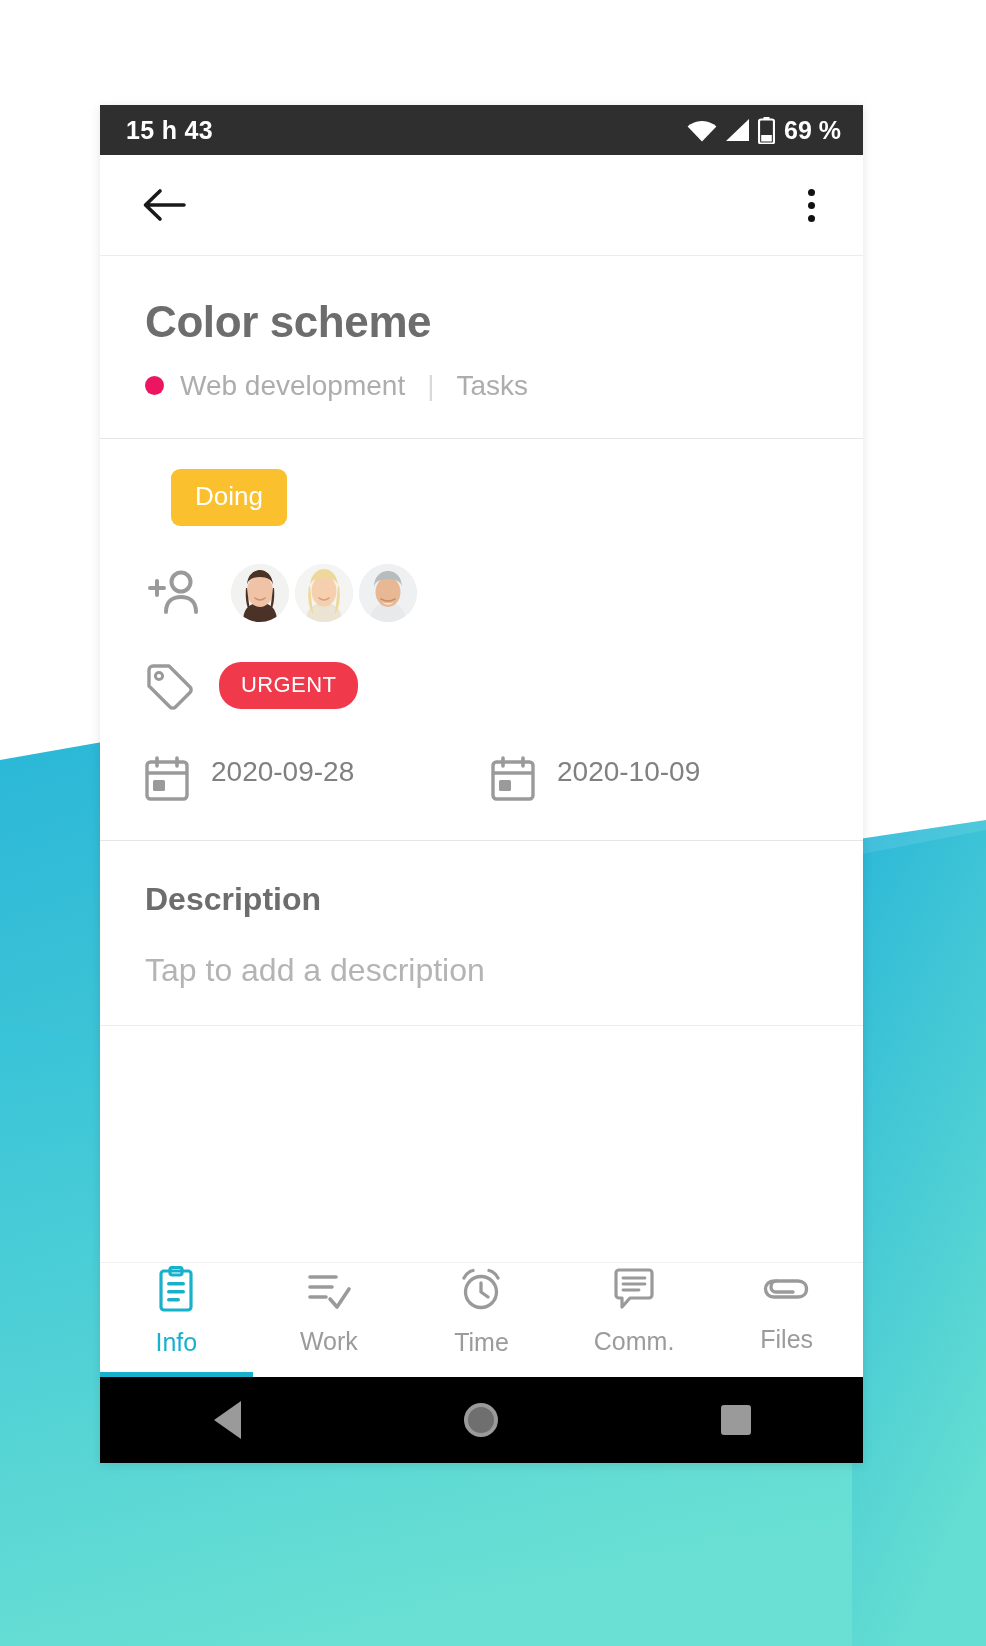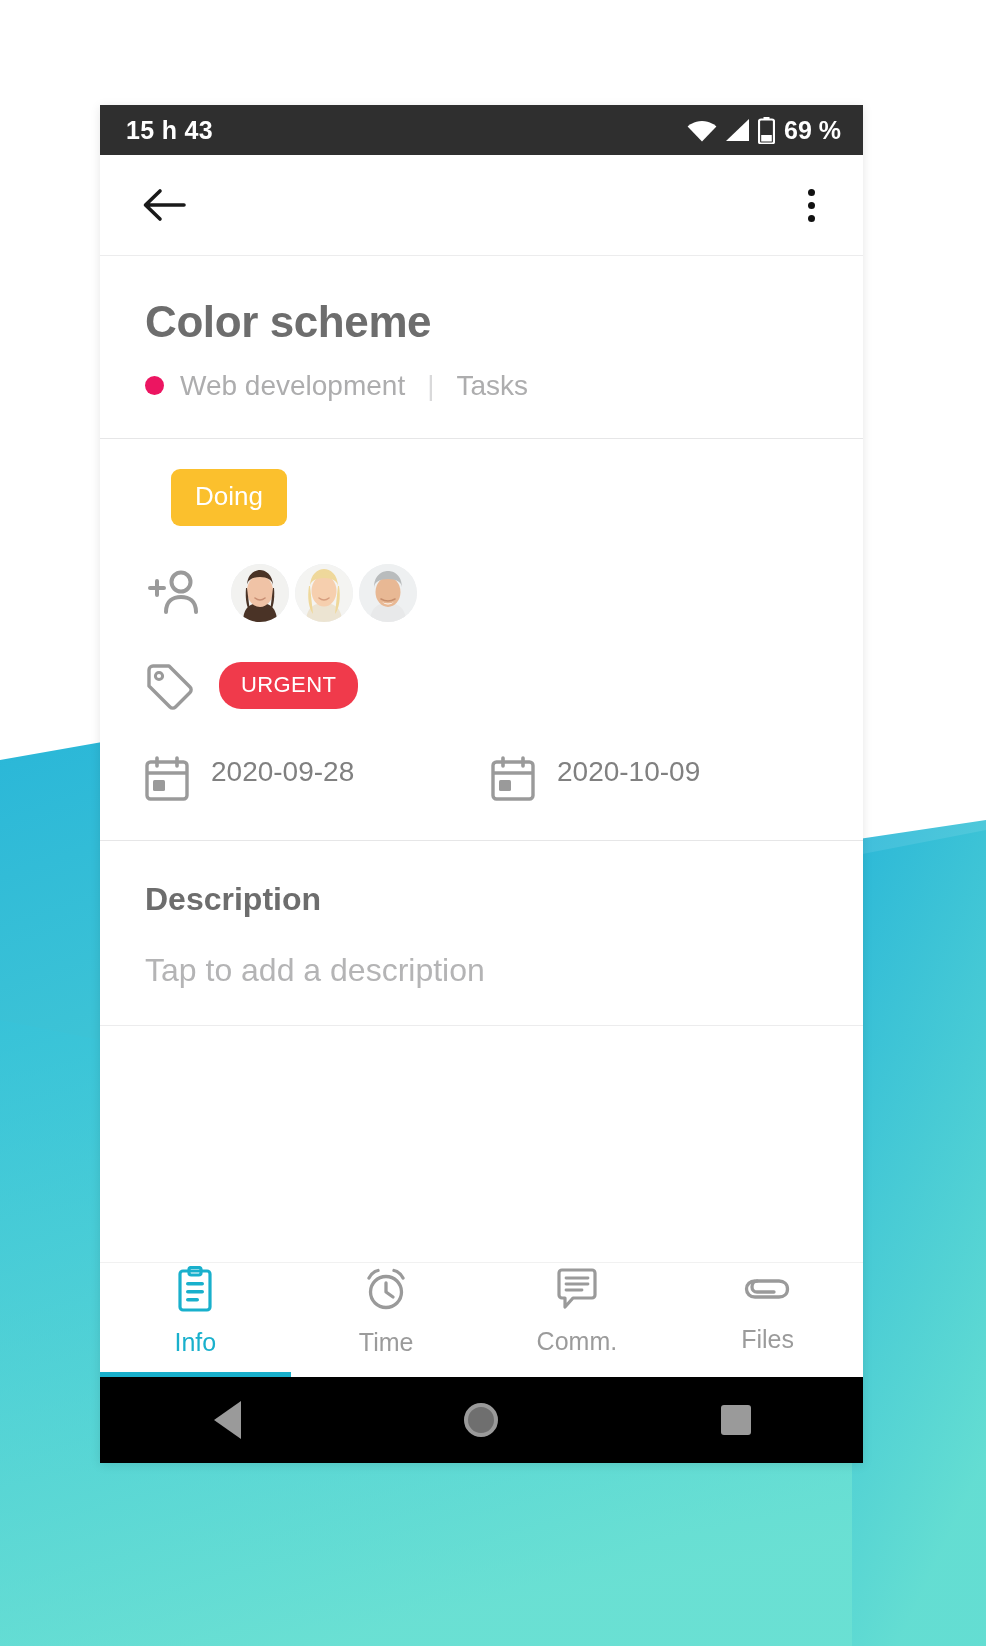--- a/index.html
+++ b/index.html
@@ -319,20 +319,30 @@
           <rect x="15" y="1.5" width="12" height="7.5" rx="2.2" fill="none" stroke="#19b0cc" stroke-width="3.2"></rect>
           <rect x="12" y="16" width="18" height="3.6" rx="1.8" fill="#19b0cc"></rect>
           <rect x="12" y="24" width="18" height="3.6" rx="1.8" fill="#19b0cc"></rect>
           <rect x="12" y="32" width="13" height="3.6" rx="1.8" fill="#19b0cc"></rect>
         </svg>
       </span>
       <span class="tab-label">Info</span>
       <span class="indicator"></span>
     </div>
 
+    <div class="tab">
+      <span>
+        <svg width="46" height="44" viewBox="0 0 46 44">
+          <path d="M4 10 L30 10 M4 20 L26 20 M4 30 L20 30" fill="none" stroke="#9a9a9a" stroke-width="3.6" stroke-linecap="round"></path>
+          <path d="M24 32 L31 40 L43 22" fill="none" stroke="#9a9a9a" stroke-width="3.6" stroke-linecap="round" stroke-linejoin="round"></path>
+        </svg>
+      </span>
+      <span class="tab-label">Work</span>
+      <span class="indicator"></span>
+    </div>
 
     <div class="tab">
       <span>
         <svg width="46" height="46" viewBox="0 0 46 46">
           <circle cx="23" cy="26" r="15.5" fill="none" stroke="#9a9a9a" stroke-width="3.3"></circle>
           <path d="M23 17 L23 26 L30 31" fill="none" stroke="#9a9a9a" stroke-width="3.3" stroke-linecap="round" stroke-linejoin="round"></path>
           <path d="M6 12 C8.5 7.5 12.5 5 15 4.5" fill="none" stroke="#9a9a9a" stroke-width="3.3" stroke-linecap="round"></path>
           <path d="M40 12 C37.5 7.5 33.5 5 31 4.5" fill="none" stroke="#9a9a9a" stroke-width="3.3" stroke-linecap="round"></path>
         </svg>
       </span>

